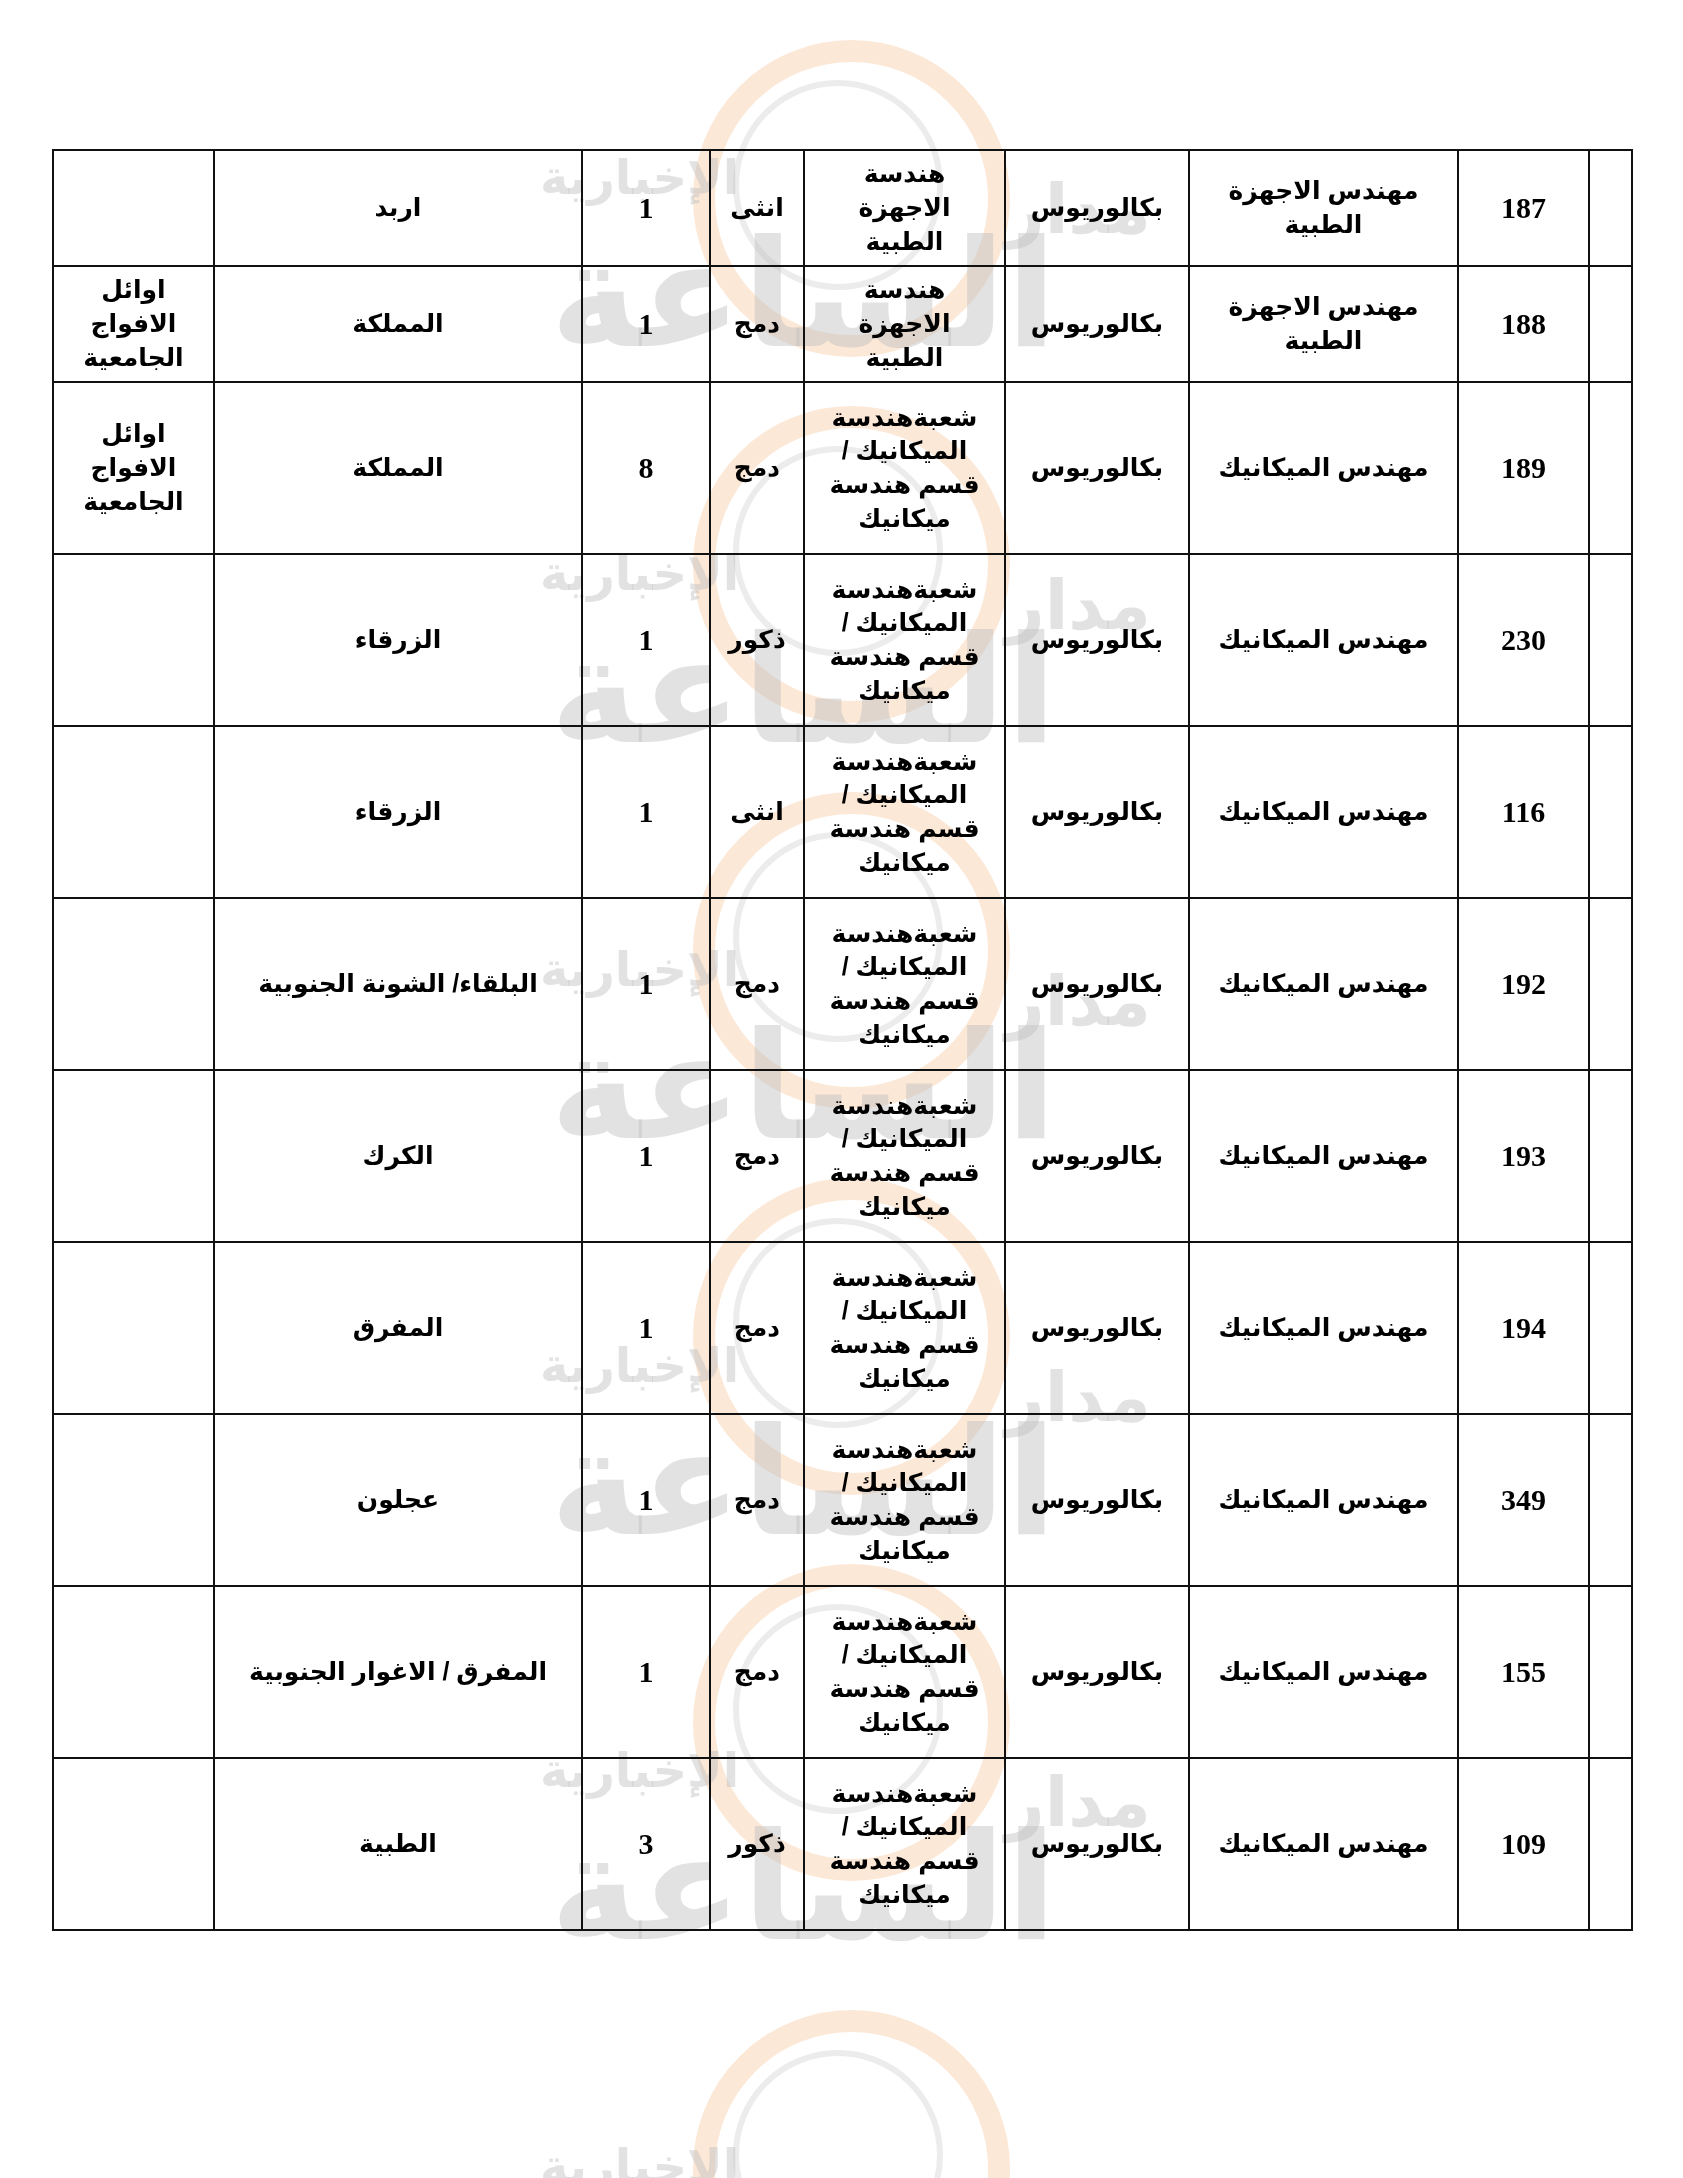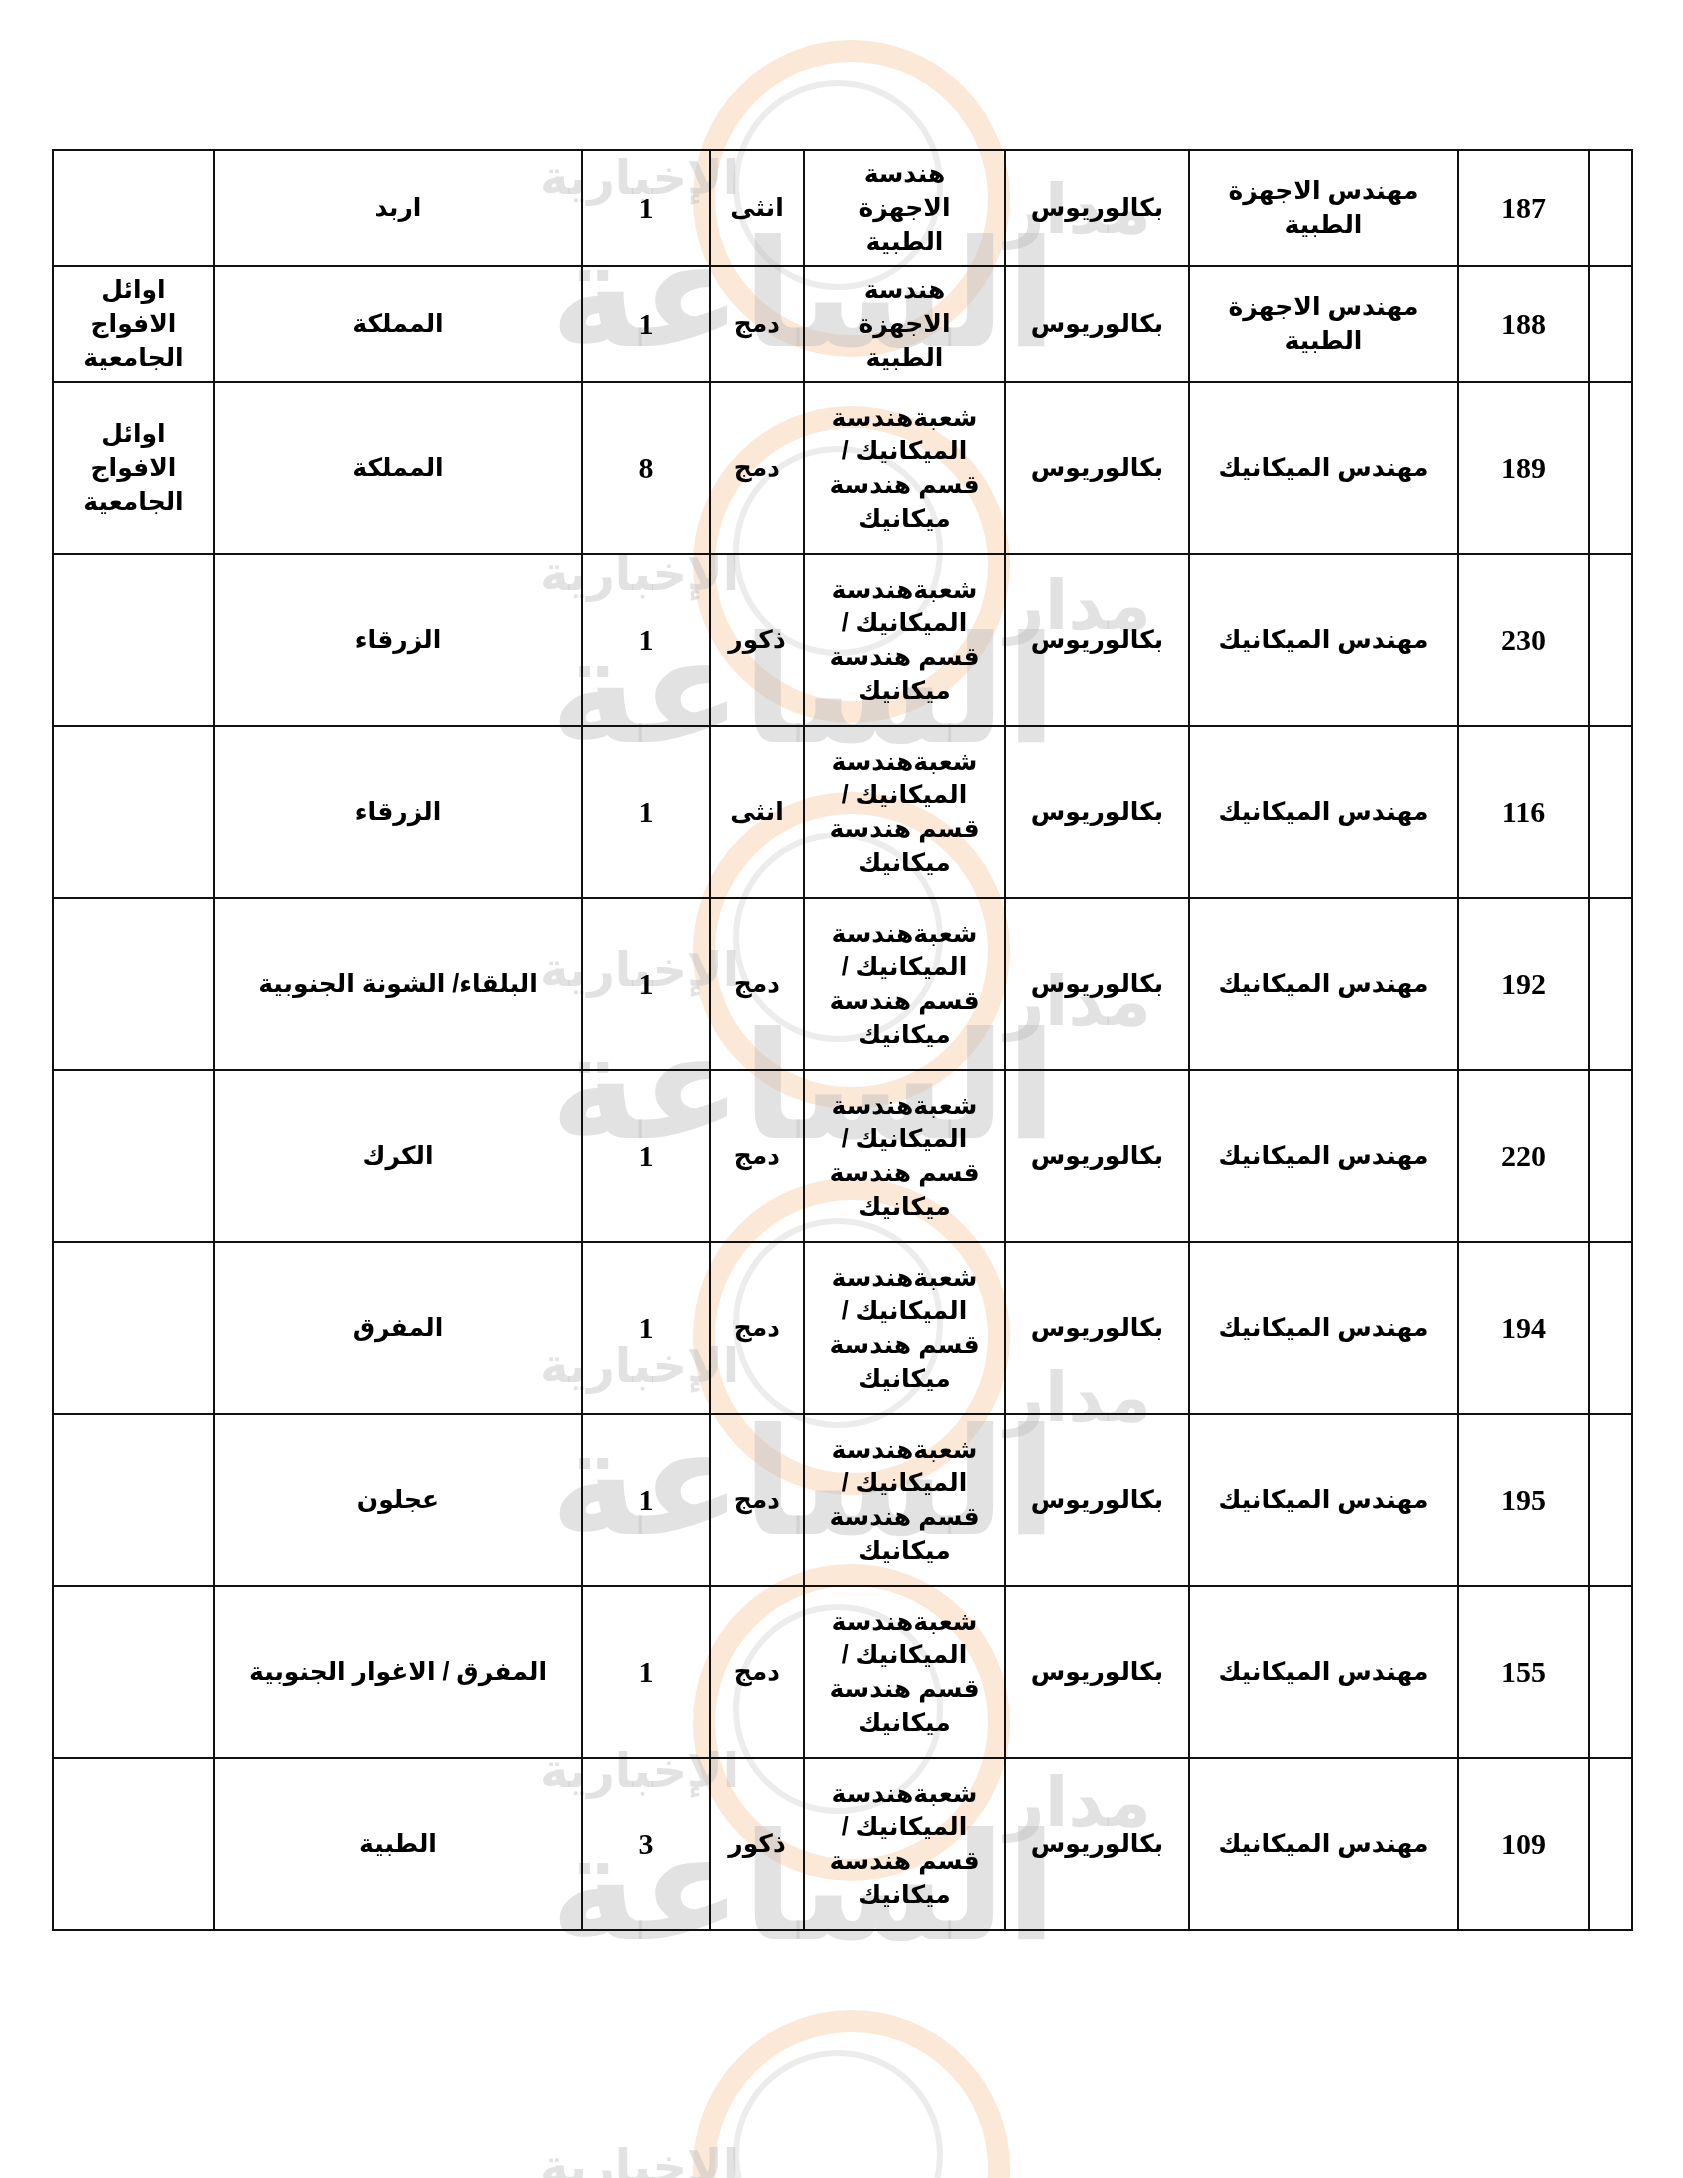--- a/index.html
+++ b/index.html
@@ -149,21 +149,21 @@
         <td></td>
       </tr>
       <tr style="height: 172px;">
         <td class="ar" style="padding-left: 14px; padding-right: 14px;"></td>
         <td class="ar">الكرك</td>
         <td class="num">1</td>
         <td class="ar">دمج</td>
         <td class="ar" style="padding-left: 14px; padding-right: 14px;">شعبةهندسة الميكانيك / قسم هندسة ميكانيك</td>
         <td class="ar">بكالوريوس</td>
         <td class="ar">مهندس الميكانيك</td>
-        <td class="num">220</td>
+        <td class="num">193</td>
         <td></td>
       </tr>
       <tr style="height: 172px;">
         <td class="ar" style="padding-left: 14px; padding-right: 14px;"></td>
         <td class="ar">المفرق</td>
         <td class="num">1</td>
         <td class="ar">دمج</td>
         <td class="ar" style="padding-left: 14px; padding-right: 14px;">شعبةهندسة الميكانيك / قسم هندسة ميكانيك</td>
         <td class="ar">بكالوريوس</td>
         <td class="ar">مهندس الميكانيك</td>
@@ -171,21 +171,21 @@
         <td></td>
       </tr>
       <tr style="height: 172px;">
         <td class="ar" style="padding-left: 14px; padding-right: 14px;"></td>
         <td class="ar">عجلون</td>
         <td class="num">1</td>
         <td class="ar">دمج</td>
         <td class="ar" style="padding-left: 14px; padding-right: 14px;">شعبةهندسة الميكانيك / قسم هندسة ميكانيك</td>
         <td class="ar">بكالوريوس</td>
         <td class="ar">مهندس الميكانيك</td>
-        <td class="num">195</td>
+        <td class="num">349</td>
         <td></td>
       </tr>
       <tr style="height: 172px;">
         <td class="ar" style="padding-left: 14px; padding-right: 14px;"></td>
         <td class="ar">المفرق / الاغوار الجنوبية</td>
         <td class="num">1</td>
         <td class="ar">دمج</td>
         <td class="ar" style="padding-left: 14px; padding-right: 14px;">شعبةهندسة الميكانيك / قسم هندسة ميكانيك</td>
         <td class="ar">بكالوريوس</td>
         <td class="ar">مهندس الميكانيك</td>

